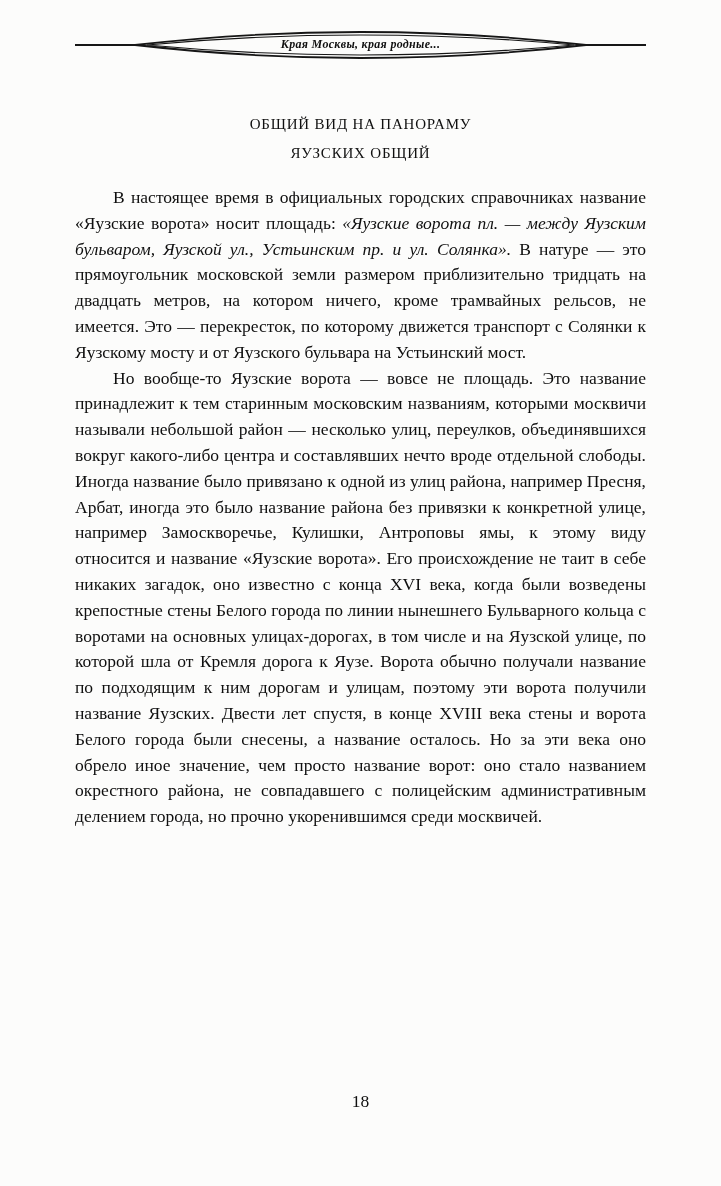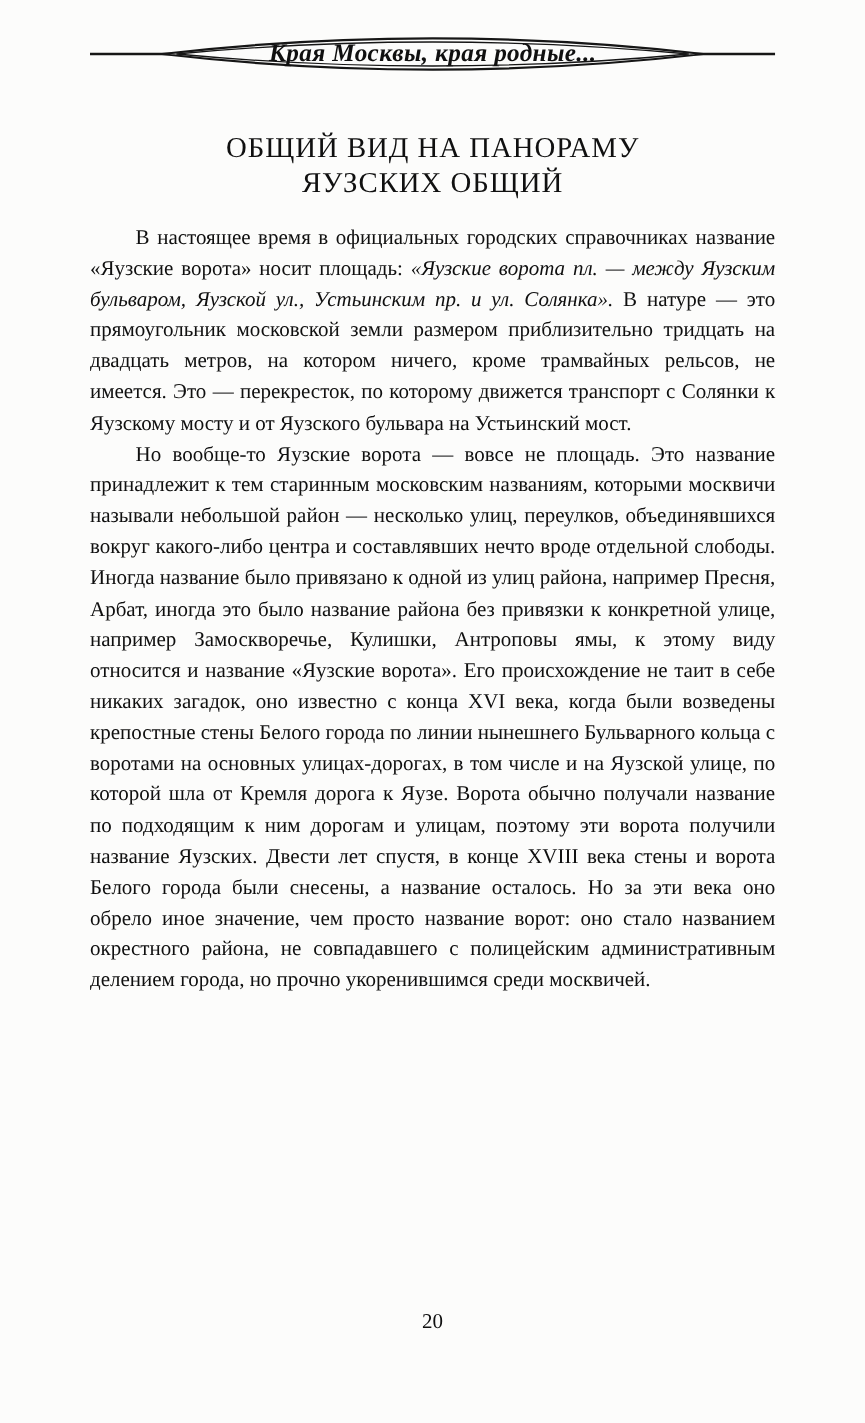--- a/index.html
+++ b/index.html
@@ -26,21 +26,21 @@
   .page-header svg { display: block; }
   .header-title {
     position: absolute;
     top: 0; left: 0;
     width: 100%; height: 40px;
     display: flex;
     align-items: center;
     justify-content: center;
     font-style: italic;
     font-weight: bold;
-    font-size: 21px;
+    font-size: 12px;
     letter-spacing: 0.3px;
     color: #101010;
     padding-bottom: 1px;
   }
   .body-text {
     position: absolute;
     top: 84px;
     left: 75px;
     width: 571px;
     font-size: 17.5px;
@@ -51,21 +51,21 @@
     color: #0f0f0f;
   }
   .para {
     margin: 0;
     text-indent: 38px;
   }
   .section-heading {
     margin: 26px 0 17px 0;
     text-align: center;
     text-indent: 0;
-    font-size: 24px;
+    font-size: 15px;
     font-weight: normal;
     line-height: 29px;
     letter-spacing: 0.8px;
     color: #101010;
   }
   .it { font-style: italic; }
   .page-number {
     position: absolute;
     top: 1091px;
     left: 0;
@@ -98,16 +98,16 @@
     </h2>
 
     <p class="para" lang="ru"><span>В настоящее время в официальных городских справочниках название «Яузские ворота» носит площадь: </span><span class="it">«Яузские ворота пл. — между Яузским бульваром, Яузской ул., Устьинским пр. и ул. Солянка».</span><span> В натуре — это прямоугольник московской земли размером приблизительно тридцать на двадцать метров, на котором ничего, кроме трамвайных рельсов, не имеется. Это — перекресток, по которому движется транспорт с Солянки к Яузскому мосту и от Яузского бульвара на Устьинский мост.</span></p>
 
     <p class="para" lang="ru">Но вообще-то Яузские ворота — вовсе не площадь. Это название принадлежит к тем старинным московским названиям, которыми москвичи называли небольшой район — несколько улиц, переулков, объединявшихся вокруг какого-либо центра и составлявших нечто вроде отдельной слободы. Иногда название было привязано к одной из улиц района, например Пресня, Арбат, иногда это было название района без привязки к конкретной улице, например Замоскворечье, Кулишки, Антроповы ямы, к этому виду относится и название «Яузские ворота». Его происхождение не таит в себе никаких загадок, оно известно с конца XVI века, когда были возведены крепостные стены Белого города по линии нынешнего Бульварного кольца с воротами на основных улицах-дорогах, в том числе и на Яузской улице, по которой шла от Кремля дорога к Яузе. Ворота обычно получали название по подходящим к ним дорогам и улицам, поэтому эти ворота получили название Яузских. Двести лет спустя, в конце XVIII века стены и ворота Белого города были снесены, а название осталось. Но за эти века оно обрело иное значение, чем просто название ворот: оно стало названием окрестного района, не совпадавшего с полицейским административным делением города, но прочно укоренившимся среди москвичей.</p>
 
 
   </main>
 
   <footer>
-    <div class="page-number">20</div>
+    <div class="page-number">18</div>
   </footer>
 
 </div>
 
 </body></html>

